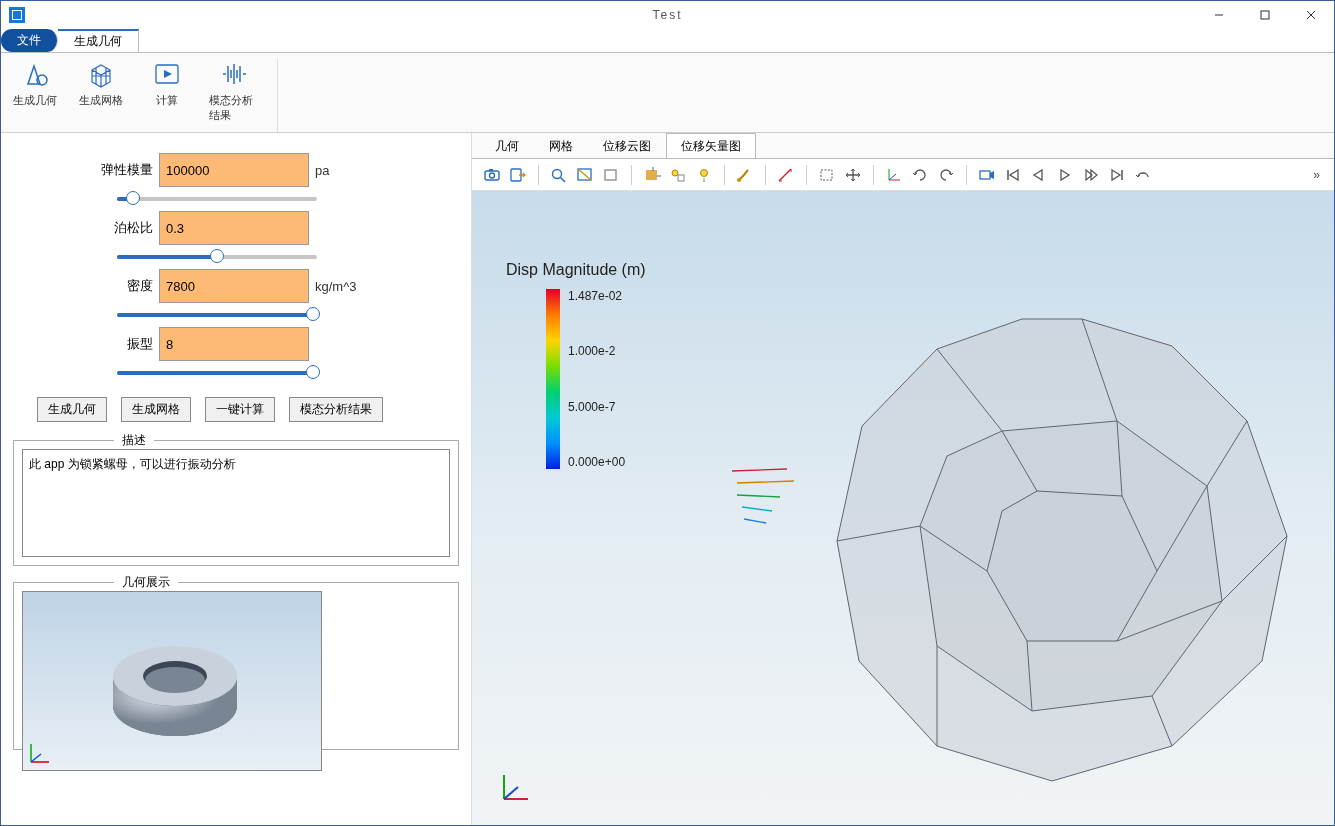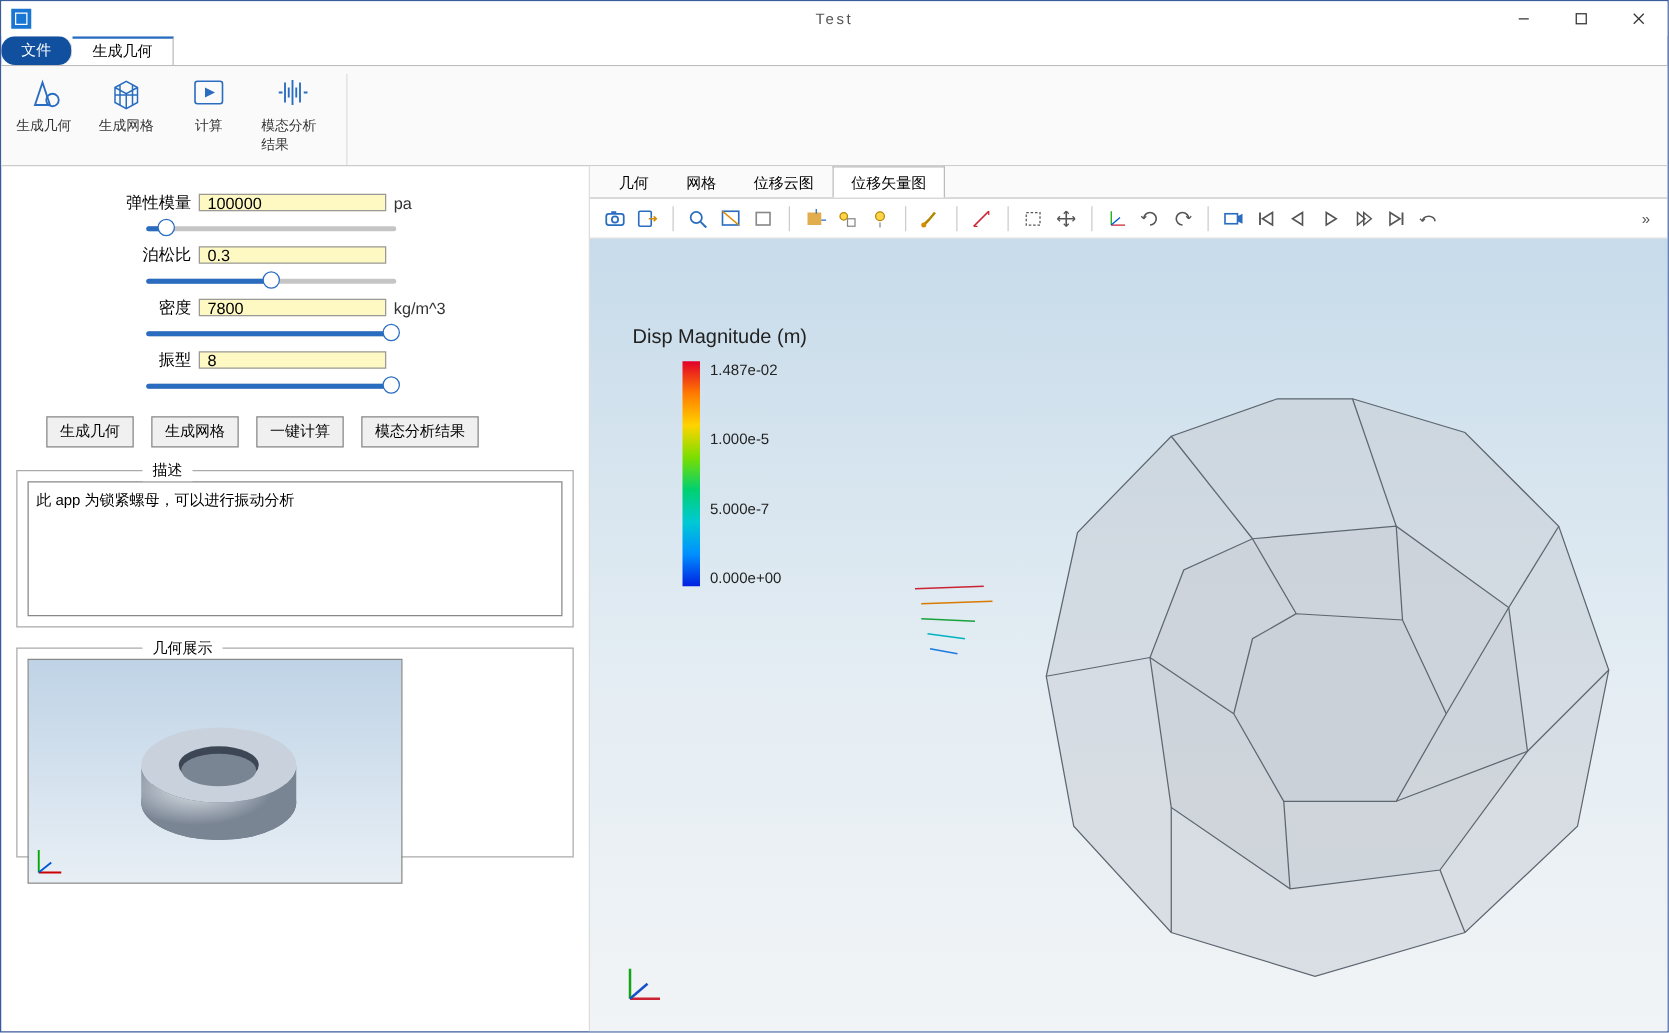--- a/index.html
+++ b/index.html
@@ -26,21 +26,21 @@
 .rbtn .ic { width:30px; height:30px; display:flex; align-items:center; justify-content:center; }
 
 
 .body { display:flex; height: calc(826px - 28px - 24px - 80px); }
 .left { width:470px; padding: 20px 12px 8px 12px; display:flex; flex-direction:column; gap: 10px; }
 .right { flex:1; display:flex; flex-direction:column; border-left: 1px solid #ddd; }
 
 
 .prow { display:flex; align-items:center; gap: 6px; }
 .prow .plabel { width: 140px; text-align:right; font-size:13px; }
-.prow input { width: 150px; height: 14px; border:1px solid #999; padding:0 6px; font-size:13px; background:#fef9c3; }
+.prow input { width: 150px; height: 34px; border:1px solid #999; padding:0 6px; font-size:13px; background:#fdba74; }
 .prow .unit { font-size:13px; color:#333; }
 .pslider { margin-left: 104px; width: 200px; }
 .pslider-track { height:4px; background:#c5c5c5; border-radius:2px; position:relative; }
 .pslider-fill { position:absolute; height:4px; background:#2a6dc0; border-radius:2px; left:0; }
 .pslider-thumb { position:absolute; width:14px; height:14px; border-radius:50%; background:#fff; border:1.5px solid #2a6dc0; top:-6px; transform:translateX(-50%); }
 
 .actionbar { display:flex; gap:14px; margin:12px 0 2px 24px; }
 .actionbar button { font-size:12px; padding:3px 10px; border:1px solid #888; background:#f0f0f0; }
 
 
@@ -381,21 +381,21 @@
       <div class="overflow-btn">»</div>
     </div>
 
     <div class="canvas3d">
       <div class="legend3d">
         <div class="legend3d-title">Disp Magnitude (m)</div>
         <div class="cbwrap">
           <div class="colorbar"></div>
           <div class="cblabels">
             <span>1.487e-02</span>
-            <span>1.000e-5</span>
+            <span>1.000e-2</span>
             <span>5.000e-7</span>
             <span>0.000e+00</span>
           </div>
         </div>
       </div>
 
       <svg class="part3d" width="620" height="520" viewBox="0 0 620 520">
         <g fill="rgba(200,206,214,0.55)" stroke="#5d6670" stroke-width="1">
           <polygon points="380,28 470,55 545,130 585,245 560,370 470,455 350,490 235,455 157,370 135,250 160,135 235,58 320,28"></polygon>
           <polygon points="300,140 415,130 505,195 520,310 450,405 330,420 235,355 218,235 245,165"></polygon>

